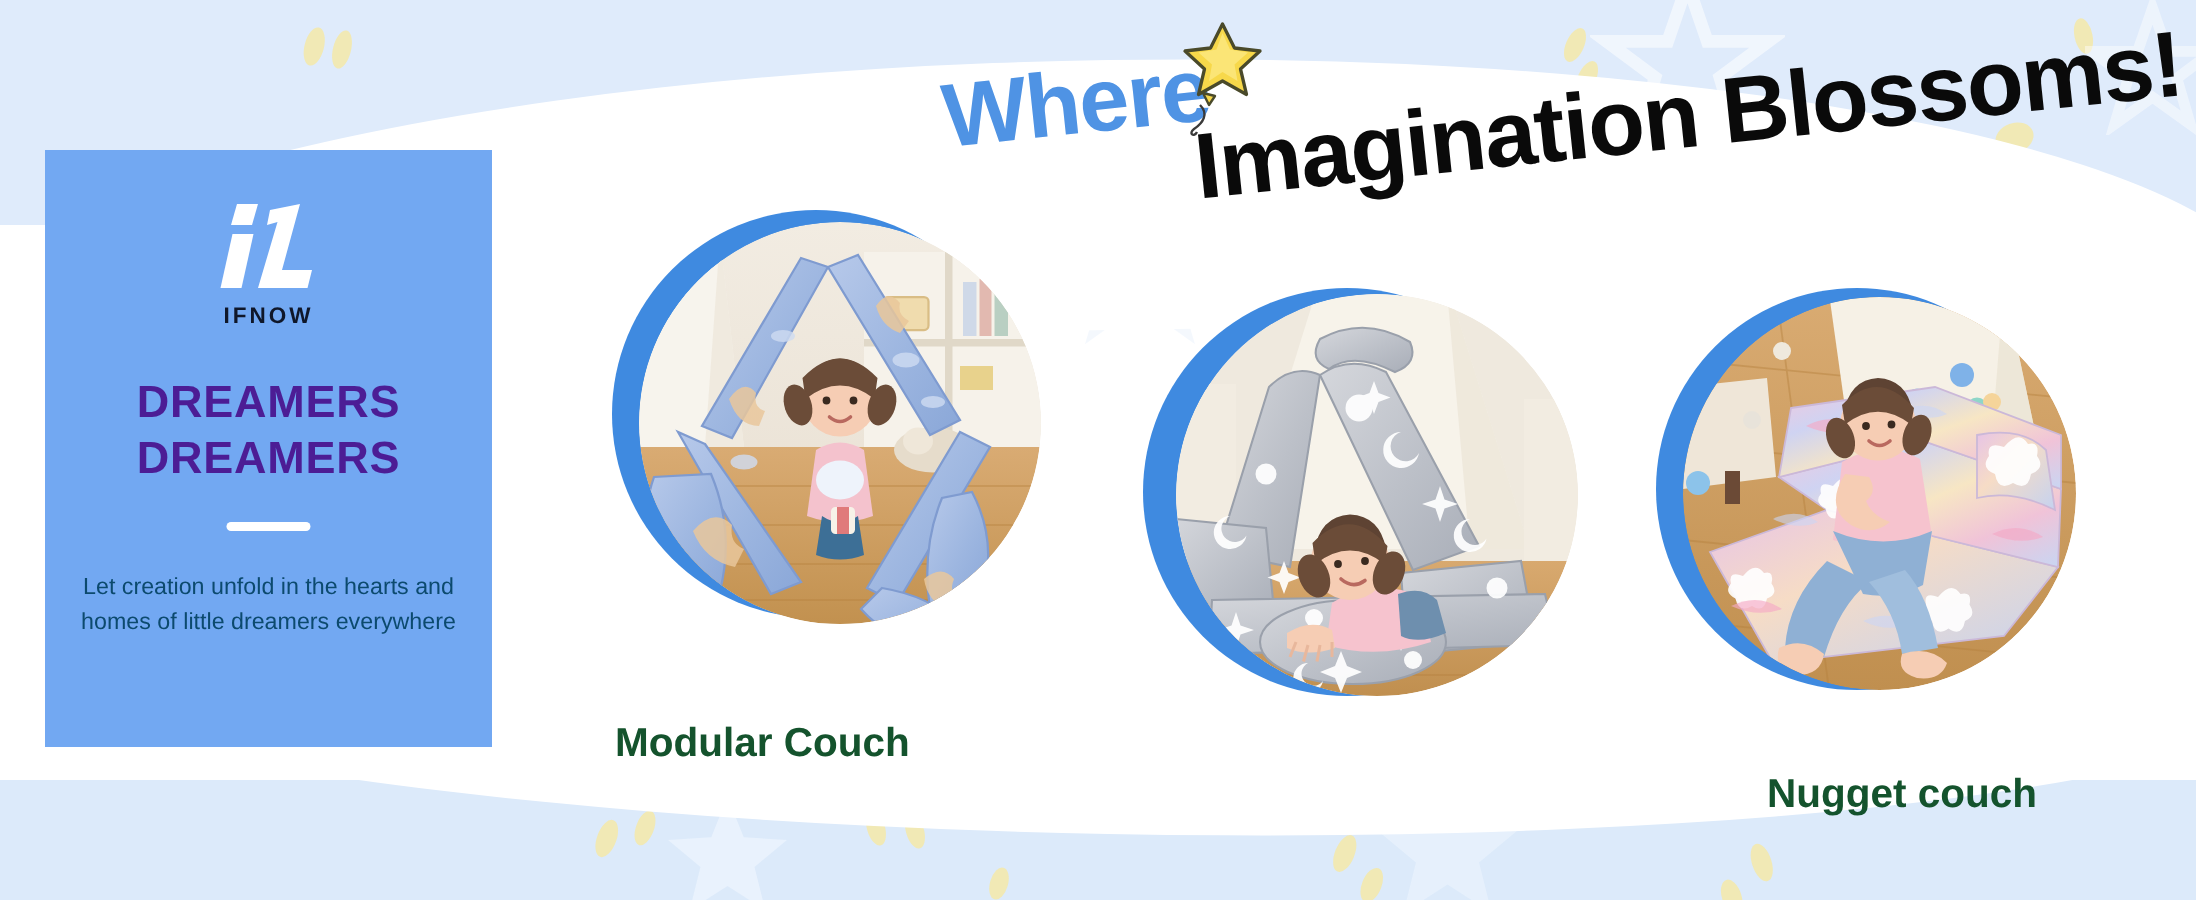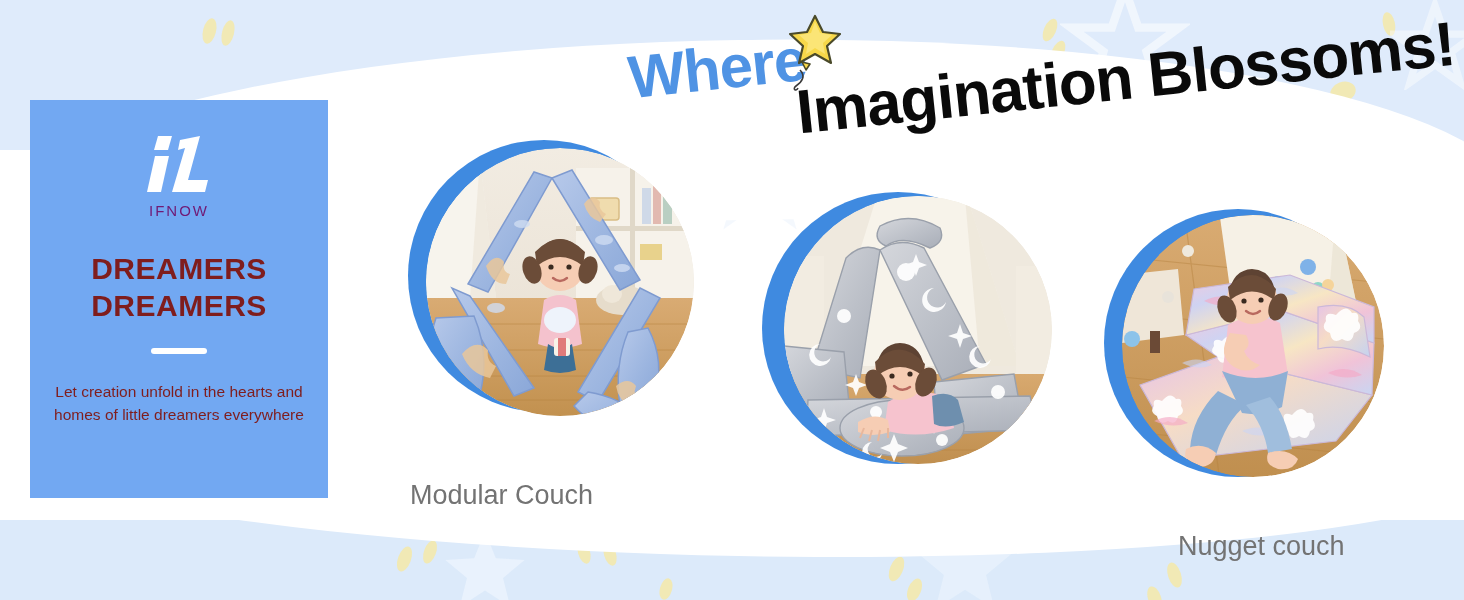--- a/index.html
+++ b/index.html
@@ -61,46 +61,46 @@
 
   
   .brand-panel{
     position:absolute;left:30px;top:100px;width:298px;height:398px;
     background:#72a8f2;
     display:flex;flex-direction:column;align-items:center;
     padding-top:34px;box-sizing:border-box;
   }
   .logo-mark{width:74px;height:62px;}
   .logo-word{
-    color:#701a75;font-size:15px;font-weight:normal;letter-spacing:2px;
+    color:#0f172a;font-size:15px;font-weight:bold;letter-spacing:2px;
     margin-top:6px;
   }
   .brand-title{
-    color:#7f1d1d;font-size:30px;font-weight:bold;line-height:1.22;
+    color:#4c1d95;font-size:30px;font-weight:bold;line-height:1.22;
     text-align:center;margin-top:32px;letter-spacing:.5px;
   }
   .brand-rule{
     width:56px;height:6px;background:#ffffff;border-radius:3px;margin-top:24px;
   }
   .brand-tag{
-    color:#7f1d1d;font-size:15.5px;line-height:1.5;text-align:center;
+    color:#0c4a6e;font-size:15.5px;line-height:1.5;text-align:center;
     margin-top:26px;width:262px;
   }
 
   
   .product{position:absolute;}
   .ring{
     position:absolute;border-radius:50%;background:#3f8ae0;
   }
   .photo{
     position:absolute;border-radius:50%;overflow:hidden;
   }
   .photo svg{display:block;}
   .caption{
-    position:absolute;font-size:27px;font-weight:normal;color:#737373;
+    position:absolute;font-size:27px;font-weight:bold;color:#14532d;
     white-space:nowrap;
   }
 
   
   #prod1 .ring{left:0;top:0;width:272px;height:272px;}
   #prod1 .photo{left:18px;top:8px;width:268px;height:268px;}
   
   #prod2 .ring{left:0;top:0;width:272px;height:272px;}
   #prod2 .photo{left:22px;top:4px;width:268px;height:268px;}
   
@@ -350,21 +350,21 @@
                 <path d="M88 234 l-3 11"></path>
                 <path d="M96 234 l-2 11"></path>
                 <path d="M104 232 l0 10"></path>
             </g>
           </g>
         </g>
       </svg>
     </div>
   </div>
 
-  <div class="product" id="prod3" style="left:1104px;top:209px;width:288px;height:288px;">
+  <div class="product" id="prod3" style="left:1104px;top:192px;width:288px;height:288px;">
     <div class="ring"></div>
     <div class="photo">
       <svg width="262" height="262" viewBox="0 0 262 262">
         <defs>
           <clipPath id="c3">
               <circle cx="131" cy="131" r="131"></circle>
             </clipPath>
           <linearGradient id="floor3" x1="0" y1="0" x2="0" y2="1">
             <stop offset="0%" stop-color="#d9ab72"></stop>
               <stop offset="100%" stop-color="#c08f4f"></stop>

